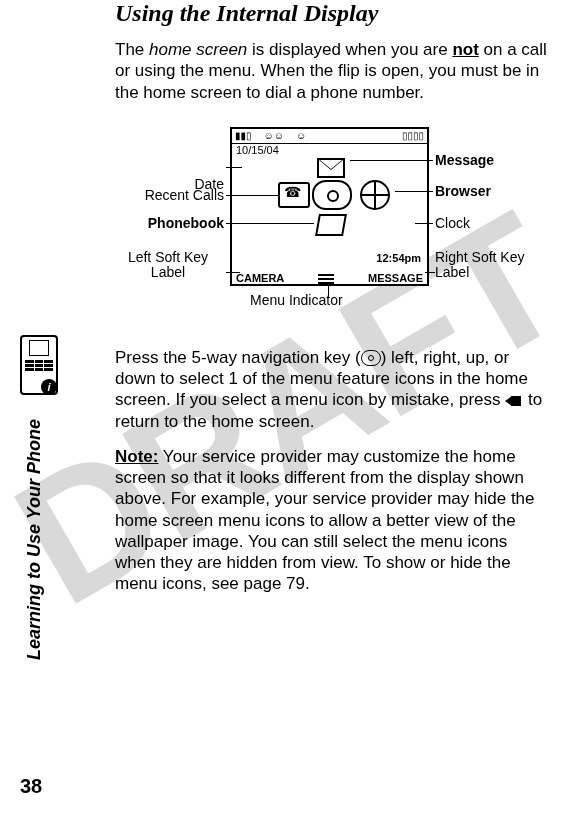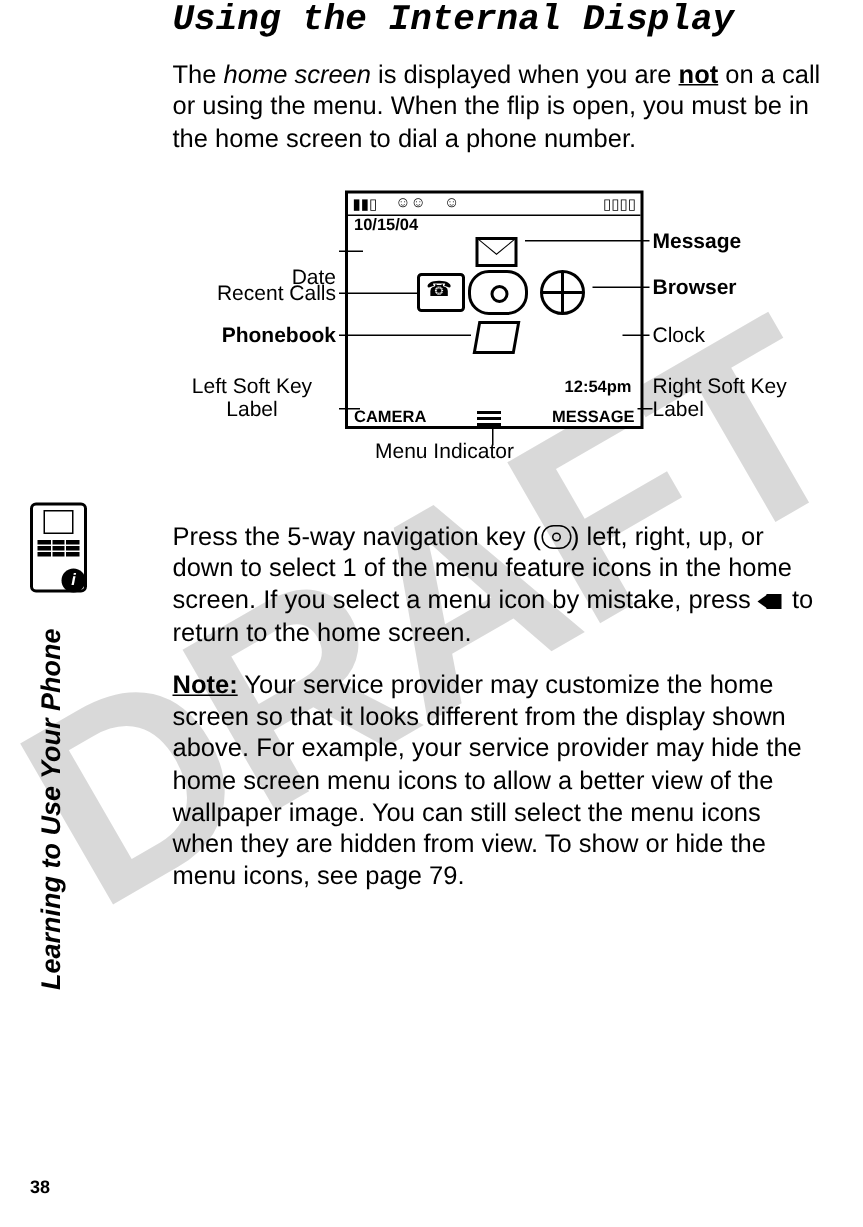--- a/index.html
+++ b/index.html
@@ -39,21 +39,21 @@
   letter-spacing: -5px;
 }
 .content {
   position: absolute;
   top: 0;
   left: 115px;
   width: 435px;
   z-index: 2;
 }
 h1 {
-  font-family: Liberation Mono, monospace;
+  font-family: Liberation Serif, serif;
   font-weight: 700;
   font-style: italic;
   font-size: 24px;
   margin: 0 0 12px 0;
 }
 p {
   font-size: 17px;
   line-height: 1.25;
   margin: 0 0 14px 0;
 }
@@ -90,21 +90,21 @@
   font-size: 10px;
 }
 .sprow {
   padding: 2px 4px 0 4px;
   font-weight: 700;
   font-size: 11px;
   font-family: Arial, sans-serif;
 }
 .daterow {
   padding: 0 4px;
-  font-weight: 700;
+  font-weight: 400;
   font-size: 11px;
 }
 .iconrow {
   position: relative;
   height: 60px;
 }
 .envelope {
   position: absolute;
   left: 85px;
   top: 2px;
@@ -289,21 +289,21 @@
   font-style: italic;
   font-size: 18px;
   z-index:2;
 }
 
 .page-num {
   position:absolute;
   left: 20px;
   bottom: 20px;
   font-weight: 700;
-  font-size: 12px;
+  font-size: 20px;
   z-index:2;
 }
 .keyovl {
   display:inline-block;
   width:18px;height:14px;
   border:1px solid #000;
   border-radius:8px;
   position:relative;
   vertical-align:middle;
 }

